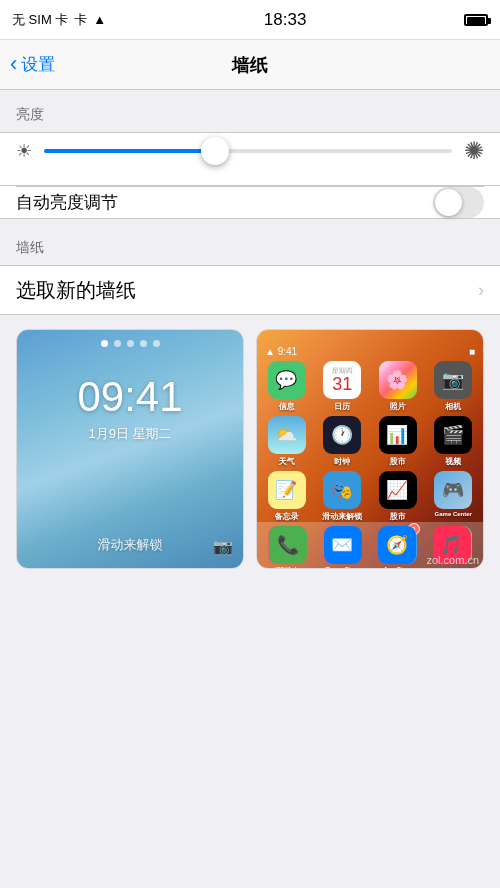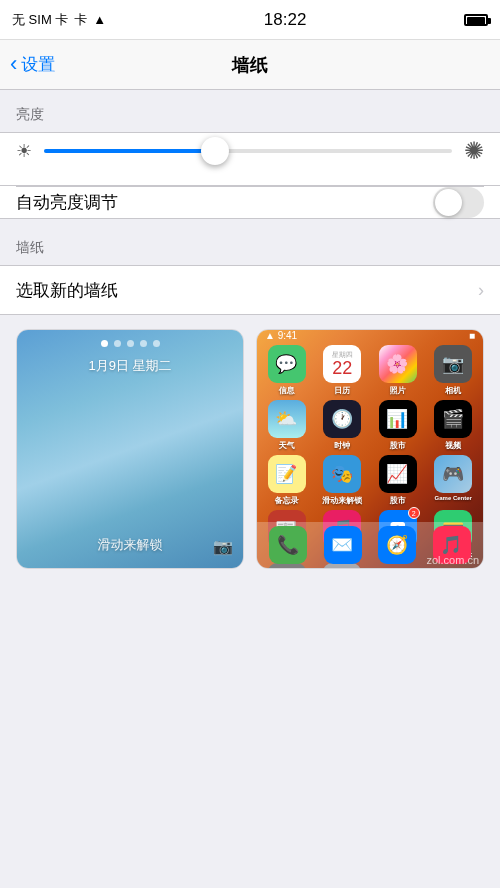--- a/index.html
+++ b/index.html
@@ -189,21 +189,21 @@
       border-top: 1px solid #c8c7cc;
       border-bottom: 1px solid #c8c7cc;
       padding: 0 16px;
       display: flex;
       align-items: center;
       justify-content: space-between;
       height: 50px;
       cursor: pointer;
     }
     .choose-wallpaper-label {
-      font-size: 17px;
+      font-size: 20px;
       color: #000;
     }
     .chevron-icon {
       color: #c7c7cc;
       font-size: 18px;
     }
 
     
     .wallpaper-previews {
       display: flex;
@@ -277,21 +277,21 @@
       width: 100%;
       height: 100%;
       background: linear-gradient(135deg, #f4a843 0%, #e8843a 20%, #d4621e 40%, #c44f10 55%, #a03010 70%, #7a2010 85%, #5a1808 100%);
       position: relative;
       overflow: hidden;
     }
     .home-status {
       display: flex;
       justify-content: space-between;
       align-items: center;
-      padding: 0 8px 2px;
+      padding: 16px 8px 2px;
       font-size: 10px;
       color: #fff;
     }
     .home-grid {
       display: grid;
       grid-template-columns: repeat(4, 1fr);
       gap: 4px;
       padding: 2px 4px;
     }
     .app-icon {
@@ -368,21 +368,21 @@
   </style>
 </head>
 <body>
 
 <div class="status-bar">
   <div class="status-left">
     <span>无 SIM 卡</span>
     <span>卡</span>
     <span>▲</span>
   </div>
-  <div class="status-center">18:22</div>
+  <div class="status-center">18:33</div>
   <div class="status-right">
     <div class="battery-icon">
       <div class="battery-fill"></div>
     </div>
   </div>
 </div>
 
 <div class="nav-bar">
   <div class="nav-back">
     <span class="nav-back-arrow">‹</span>
@@ -426,20 +426,21 @@
 
   <div class="wallpaper-thumb">
     <div class="lock-screen">
       <div class="lock-screen-dots">
         <div class="lock-dot active"></div>
         <div class="lock-dot"></div>
         <div class="lock-dot"></div>
         <div class="lock-dot"></div>
         <div class="lock-dot"></div>
       </div>
+      <div class="lock-time">09:41</div>
       <div class="lock-date">1月9日 星期二</div>
       <div class="lock-unlock">滑动来解锁</div>
       <div class="lock-camera">📷</div>
     </div>
   </div>
 
   <div class="wallpaper-thumb">
     <div class="home-screen">
       <div class="home-status">
         <span>▲ 9:41</span>
@@ -447,21 +448,21 @@
       </div>
 
       <div class="home-grid">
         <div class="app-icon">
           <div class="app-icon-img" style="background:#45c66f;">💬</div>
           <span class="app-label">信息</span>
         </div>
         <div class="app-icon">
           <div class="app-icon-img" style="background:#fff; color:#d32f2f; font-size:14px; flex-direction:column; gap:0;">
             <span style="font-size:7px;color:#aaa;display:block;line-height:1.2;">星期四</span>
-            <span style="font-size:18px;color:#d32f2f;line-height:1;">22</span>
+            <span style="font-size:18px;color:#d32f2f;line-height:1;">31</span>
           </div>
           <span class="app-label">日历</span>
         </div>
         <div class="app-icon">
           <div class="app-icon-img" style="background:linear-gradient(135deg,#fff 0%,#f9c,#f66,#fc0,#6c6);">🌸</div>
           <span class="app-label">照片</span>
         </div>
         <div class="app-icon">
           <div class="app-icon-img" style="background:#555;">📷</div>
           <span class="app-label">相机</span>

